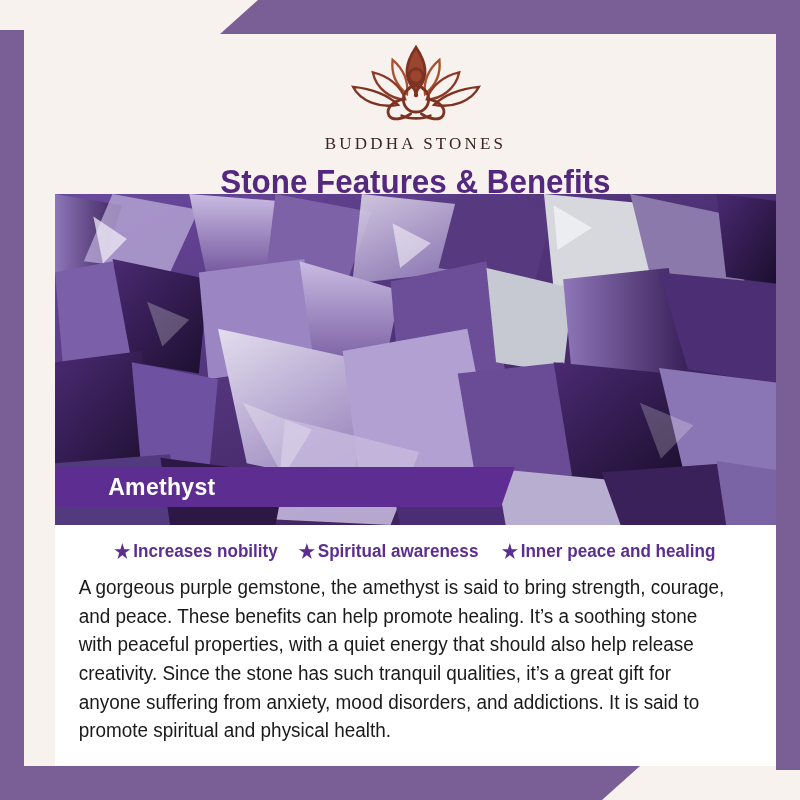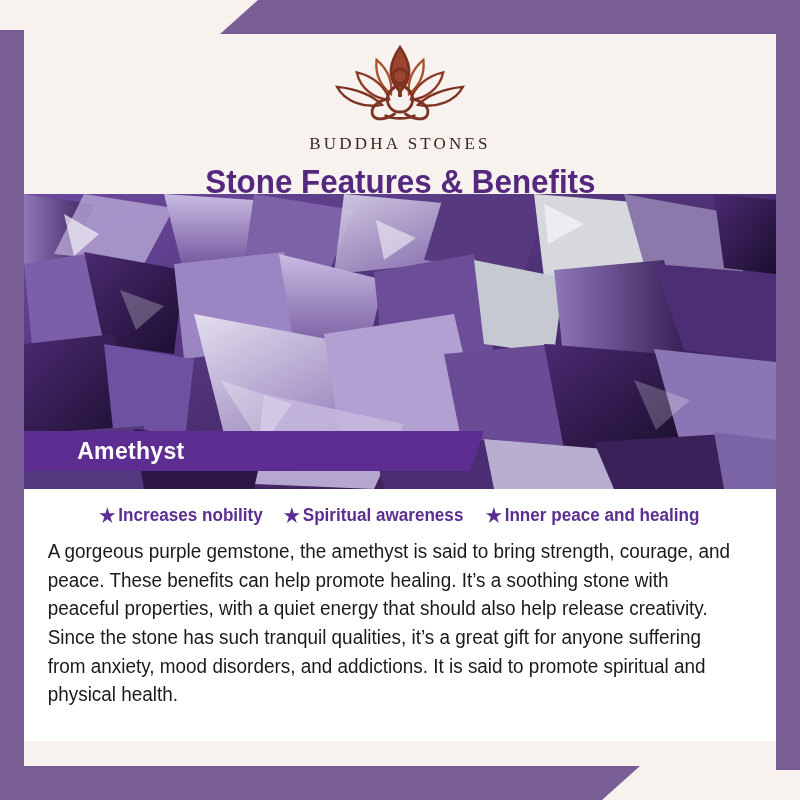--- a/index.html
+++ b/index.html
@@ -27,20 +27,21 @@
   }
   .frame-left{
     position:absolute;bottom:0;left:0;width:24px;height:770px;background:#7A5E96;
   }
 
   
   .card{
     position:absolute;top:34px;left:24px;right:24px;bottom:34px;
     background:#F7F2EE;
     overflow:hidden;
+    padding-left:31px;
   }
 
   
   .header{
     height:160px;background:#F7F2EE;
     display:flex;flex-direction:column;align-items:center;justify-content:flex-start;
     padding-top:6px;box-sizing:border-box;
   }
   .logo-mark{width:180px;height:92px;display:block;}
   .logo-word{
@@ -54,21 +55,21 @@
     font-weight:bold;
     font-size:33px;
     letter-spacing:0px;
     color:#54287F;
     margin-top:9px;
     transform:scaleX(0.95);
   }
 
   
   .hero{
-    position:relative;width:100%;height:295px;overflow:hidden;
+    position:relative;width:100%;height:331px;overflow:hidden;
     background:#3B1E5E;
   }
   .hero svg{display:block;width:100%;height:100%;}
   .stone-banner{
     position:absolute;left:0;bottom:18px;height:40px;min-width:460px;
     background:#5E2D91;
     clip-path:polygon(0 0,100% 0,calc(100% - 14px) 100%,0 100%);
     display:flex;align-items:center;
   }
   .stone-banner span{

